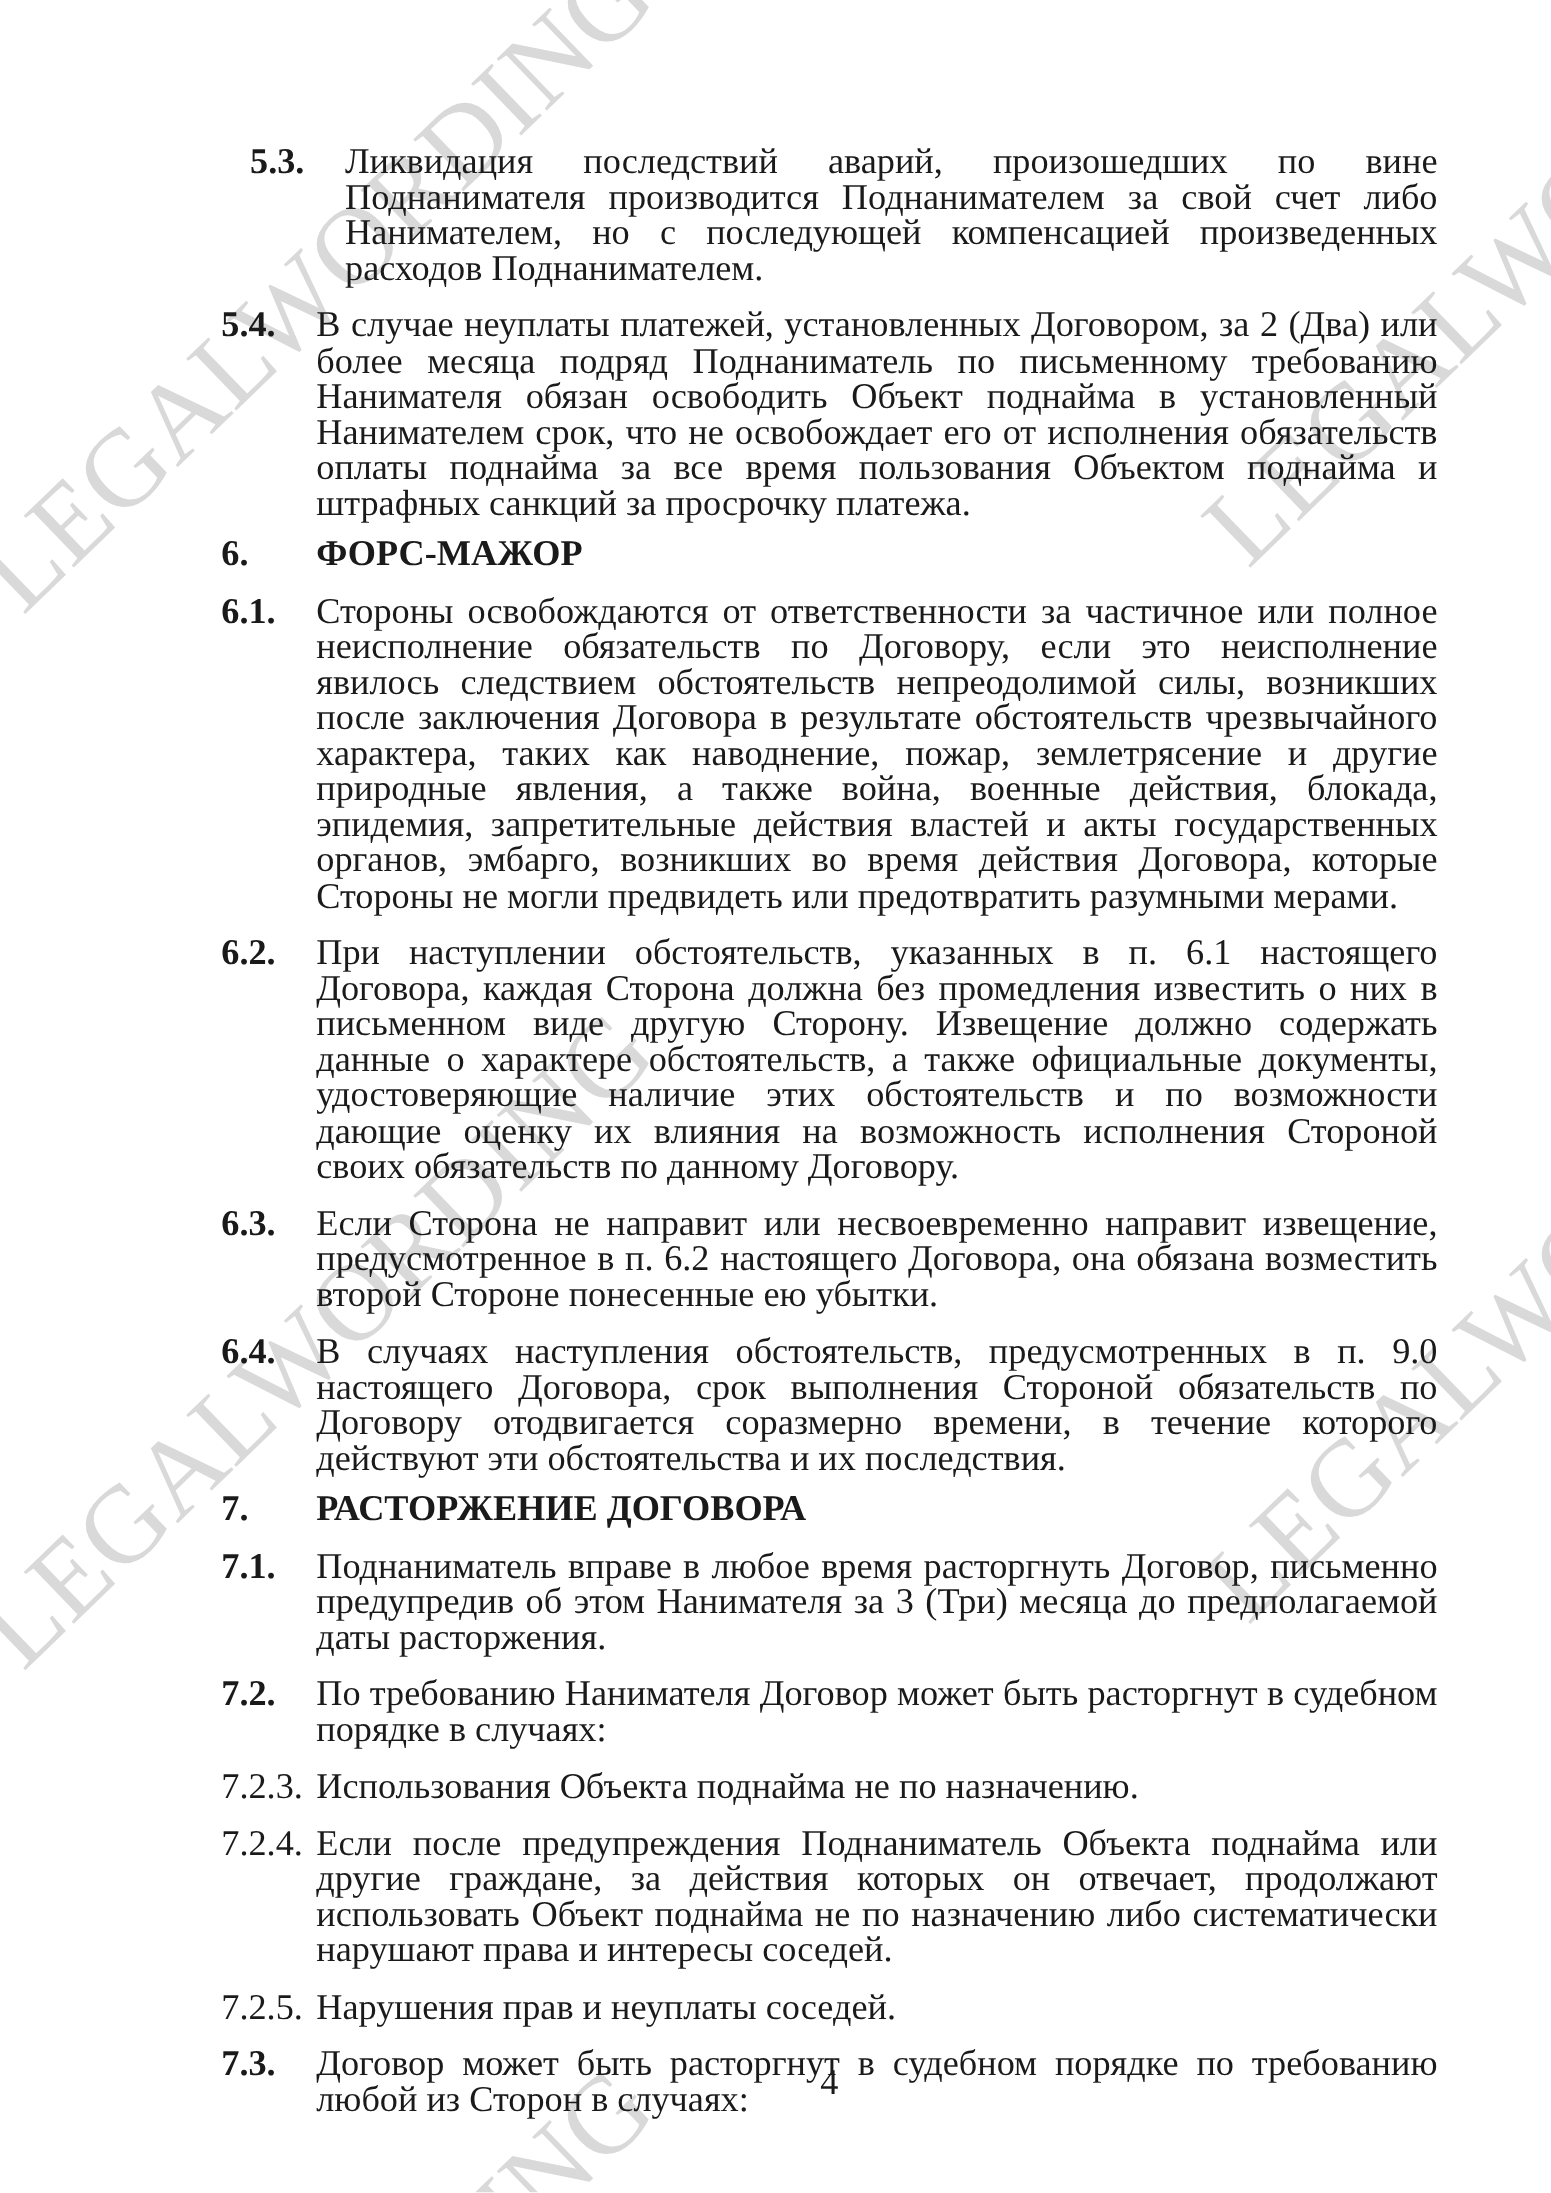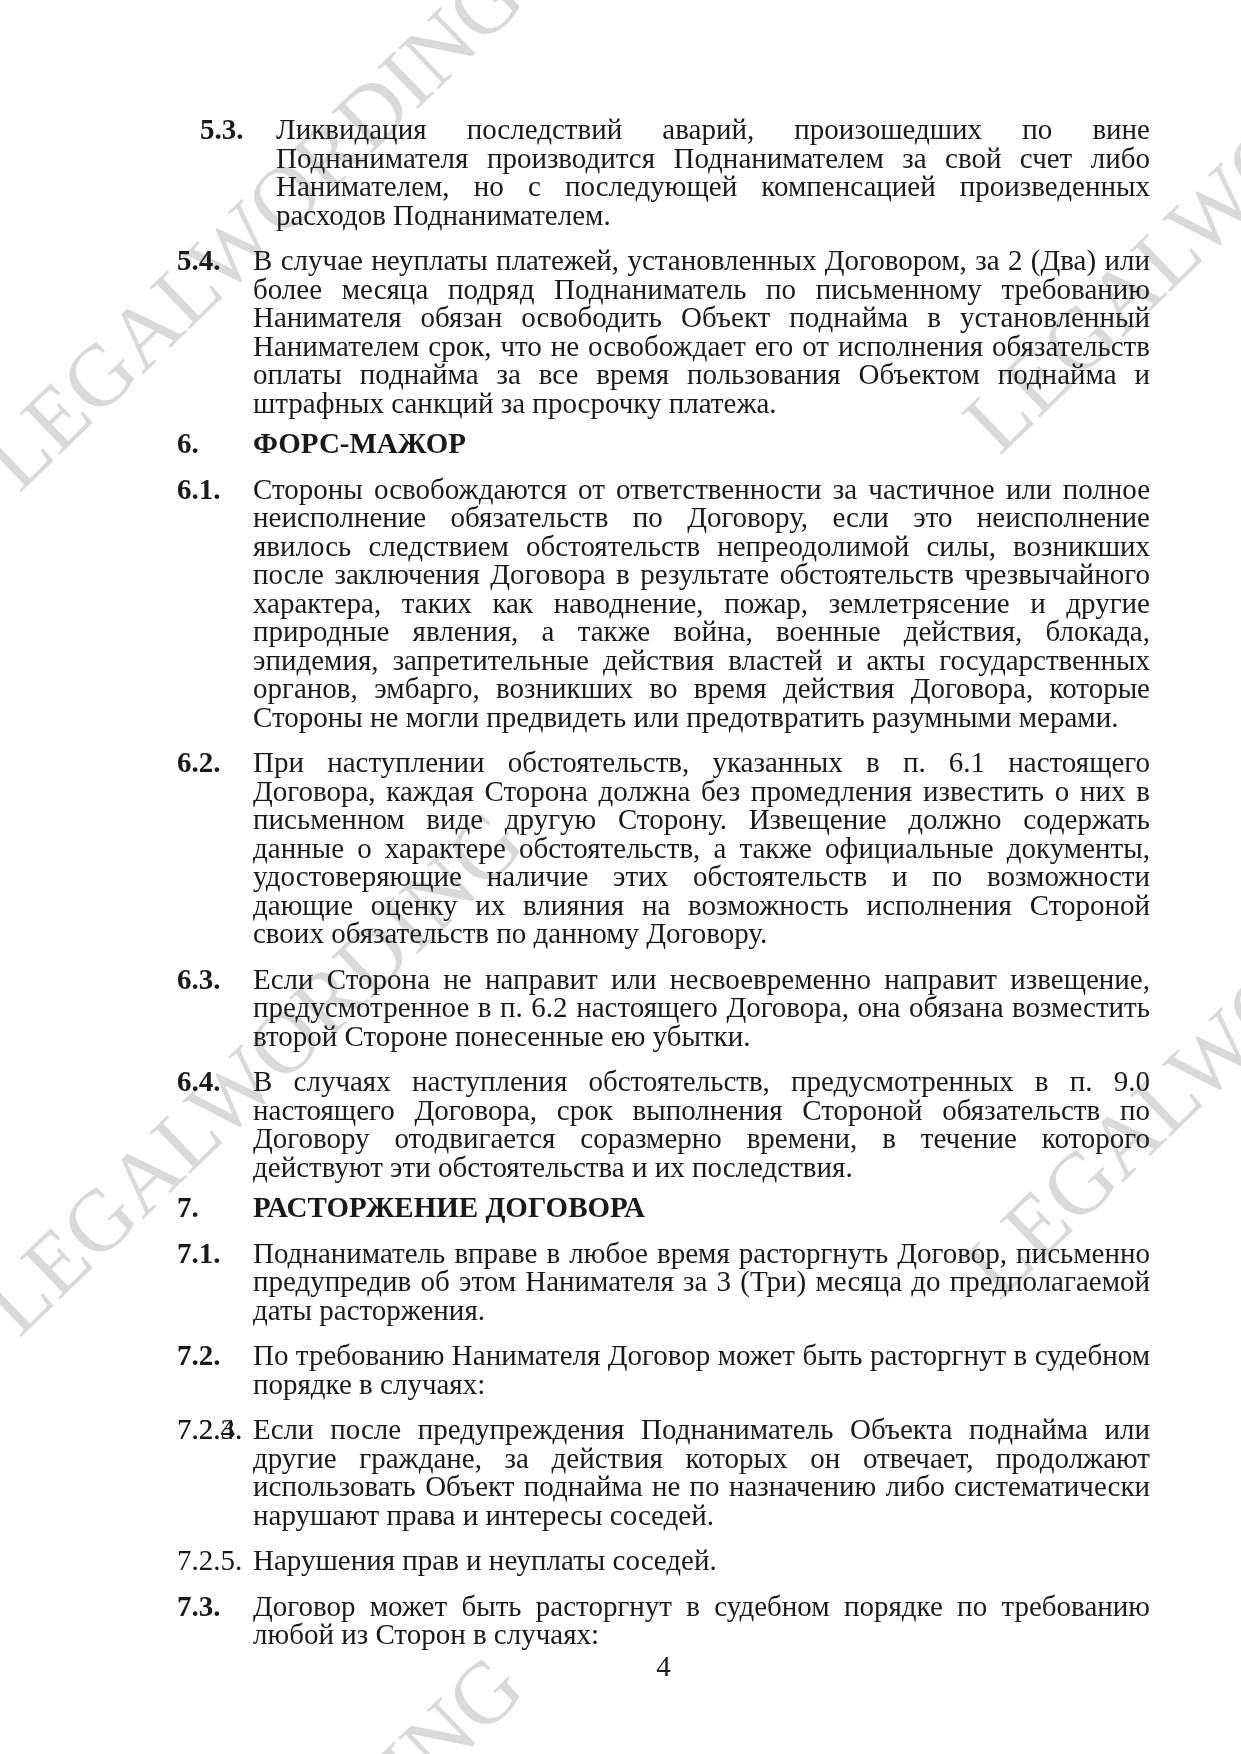--- a/index.html
+++ b/index.html
@@ -73,21 +73,21 @@
       <div class="clause bold-num"><span class="num">5.3.</span><span>Ликвидация последствий аварий, произошедших по вине Поднанимателя производится Поднанимателем за свой счет либо Нанимателем, но с последующей компенсацией произведенных расходов Поднанимателем.</span></div>
       <div class="clause bold-num"><span class="num">5.4.</span><span>В случае неуплаты платежей, установленных Договором, за 2 (Два) или более месяца подряд Поднаниматель по письменному требованию Нанимателя обязан освободить Объект поднайма в установленный Нанимателем срок, что не освобождает его от исполнения обязательств оплаты поднайма за все время пользования Объектом поднайма и штрафных санкций за просрочку платежа.</span></div>
       <div class="clause heading"><span class="num">6.</span><span>ФОРС-МАЖОР</span></div>
       <div class="clause bold-num"><span class="num">6.1.</span><span>Стороны освобождаются от ответственности за частичное или полное неисполнение обязательств по Договору, если это неисполнение явилось следствием обстоятельств непреодолимой силы, возникших после заключения Договора в результате обстоятельств чрезвычайного характера, таких как наводнение, пожар, землетрясение и другие природные явления, а также война, военные действия, блокада, эпидемия, запретительные действия властей и акты государственных органов, эмбарго, возникших во время действия Договора, которые Стороны не могли предвидеть или предотвратить разумными мерами.</span></div>
       <div class="clause bold-num"><span class="num">6.2.</span><span>При наступлении обстоятельств, указанных в п. 6.1 настоящего Договора, каждая Сторона должна без промедления известить о них в письменном виде другую Сторону. Извещение должно содержать данные о характере обстоятельств, а также официальные документы, удостоверяющие наличие этих обстоятельств и по возможности дающие оценку их влияния на возможность исполнения Стороной своих обязательств по данному Договору.</span></div>
       <div class="clause bold-num"><span class="num">6.3.</span><span>Если Сторона не направит или несвоевременно направит извещение, предусмотренное в п. 6.2 настоящего Договора, она обязана возместить второй Стороне понесенные ею убытки.</span></div>
       <div class="clause bold-num"><span class="num">6.4.</span><span>В случаях наступления обстоятельств, предусмотренных в п. 9.0 настоящего Договора, срок выполнения Стороной обязательств по Договору отодвигается соразмерно времени, в течение которого действуют эти обстоятельства и их последствия.</span></div>
       <div class="clause heading"><span class="num">7.</span><span>РАСТОРЖЕНИЕ ДОГОВОРА</span></div>
       <div class="clause bold-num"><span class="num">7.1.</span><span>Поднаниматель вправе в любое время расторгнуть Договор, письменно предупредив об этом Нанимателя за 3 (Три) месяца до предполагаемой даты расторжения.</span></div>
       <div class="clause bold-num"><span class="num">7.2.</span><span>По требованию Нанимателя Договор может быть расторгнут в судебном порядке в случаях:</span></div>
-      <div class="clause plain-num"><span class="num">7.2.3.</span></div>
+      <div class="clause plain-num"><span class="num">7.2.3.</span><span>Использования Объекта поднайма не по назначению.</span></div>
       <div class="clause plain-num"><span class="num">7.2.4.</span><span>Если после предупреждения Поднаниматель Объекта поднайма или другие граждане, за действия которых он отвечает, продолжают использовать Объект поднайма не по назначению либо систематически нарушают права и интересы соседей.</span></div>
       <div class="clause plain-num"><span class="num">7.2.5.</span><span>Нарушения прав и неуплаты соседей.</span></div>
       <div class="clause bold-num"><span class="num">7.3.</span><span>Договор может быть расторгнут в судебном порядке по требованию любой из Сторон в случаях:</span></div>
     </main>
 
   <div class="page-number">4</div>
 
 </div>
 
 </body></html>

